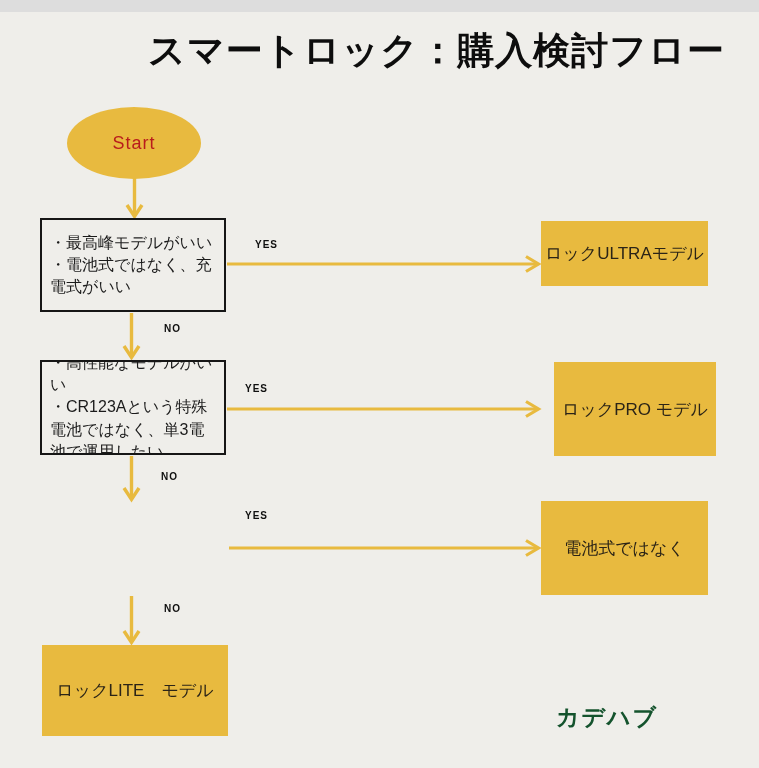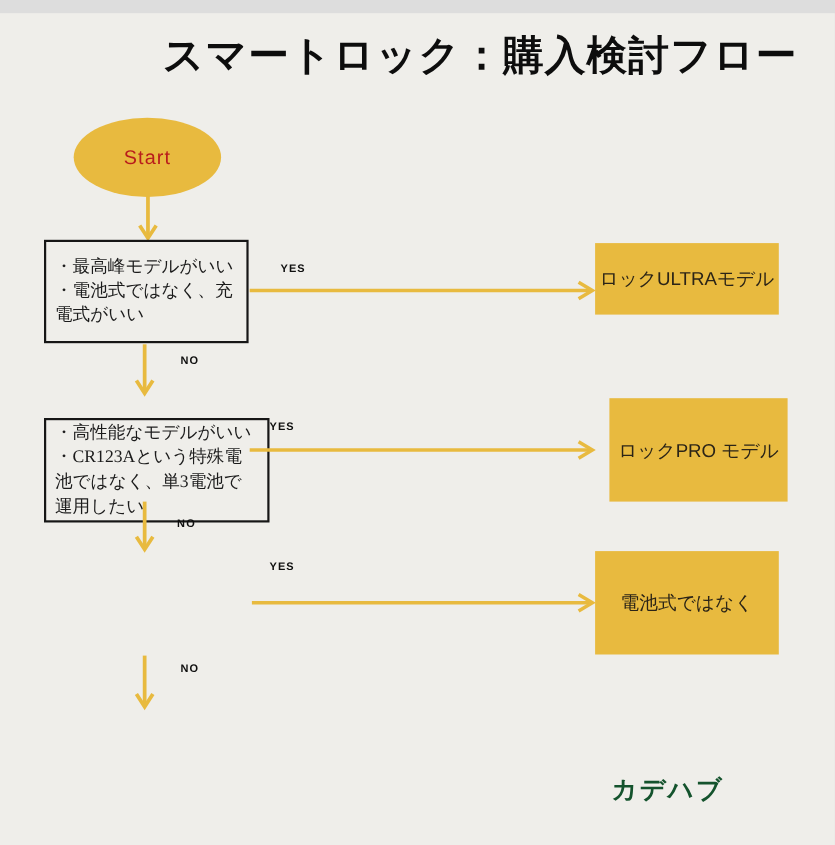--- a/index.html
+++ b/index.html
@@ -38,21 +38,20 @@
     color:#b91c1c;
     letter-spacing:1px;
   }
   .qbox{
     position:absolute;
     border:2px solid #161616;
     background:transparent;
     display:flex;align-items:center;
     padding:15px 8px;
     overflow:hidden;
-    font-family:Liberation Serif, serif;
   }
   .qbox p{
     white-space:pre-line;
     font-size:16px;
     line-height:1.38;
     color:#1b1b1b;
   }
   .rbox{
     position:absolute;
     background:var(--accent);
@@ -110,21 +109,21 @@
   </svg>
   <div class="rbox" style="left:541px;top:209px;width:167px;height:65px">
     <span>ロックULTRAモデル</span>
   </div>
   <span class="lbl" style="left:164px;top:311px">NO</span>
   <svg class="arrow" style="left:121px;top:301px" width="21" height="47">
     <line x1="10.5" y1="0" x2="10.5" y2="42" stroke="currentColor" stroke-width="3.4"></line>
     <polyline points="3,33 10.5,44.5 18,33" fill="none" stroke="currentColor" stroke-width="3.4" stroke-linejoin="miter"></polyline>
   </svg>
 
-  <div class="qbox" style="left:40px;top:368px;width:205px;height:95px">
+  <div class="qbox" style="left:40px;top:348px;width:186px;height:95px">
     <p>・高性能なモデルがいい
 ・CR123Aという特殊電池ではなく、単3電池で運用したい</p>
   </div>
   <span class="lbl" style="left:245px;top:371px">YES</span>
   <svg class="arrow" style="left:227px;top:386px" width="314" height="22">
     <line x1="0" y1="11" x2="309" y2="11" stroke="currentColor" stroke-width="3.2"></line>
     <polyline points="299,3.5 311.5,11 299,18.5" fill="none" stroke="currentColor" stroke-width="3.2" stroke-linejoin="miter"></polyline>
   </svg>
   <div class="rbox" style="left:554px;top:350px;width:162px;height:94px">
     <span>ロックPRO モデル</span>
@@ -142,16 +141,19 @@
   </svg>
   <div class="rbox" style="left:541px;top:489px;width:167px;height:94px">
     <span>電池式ではなく</span>
   </div>
   <span class="lbl" style="left:164px;top:591px">NO</span>
   <svg class="arrow" style="left:121px;top:584px" width="21" height="49">
     <line x1="10.5" y1="0" x2="10.5" y2="44" stroke="currentColor" stroke-width="3.4"></line>
     <polyline points="3,35 10.5,46.5 18,35" fill="none" stroke="currentColor" stroke-width="3.4" stroke-linejoin="miter"></polyline>
   </svg>
 
+  <div class="rbox" style="left:42px;top:633px;width:186px;height:91px">
+    <span>ロックLITE　モデル</span>
+  </div>
 
   <div class="brand">カデハブ</div>
 
 </div>
 
 </body></html>

